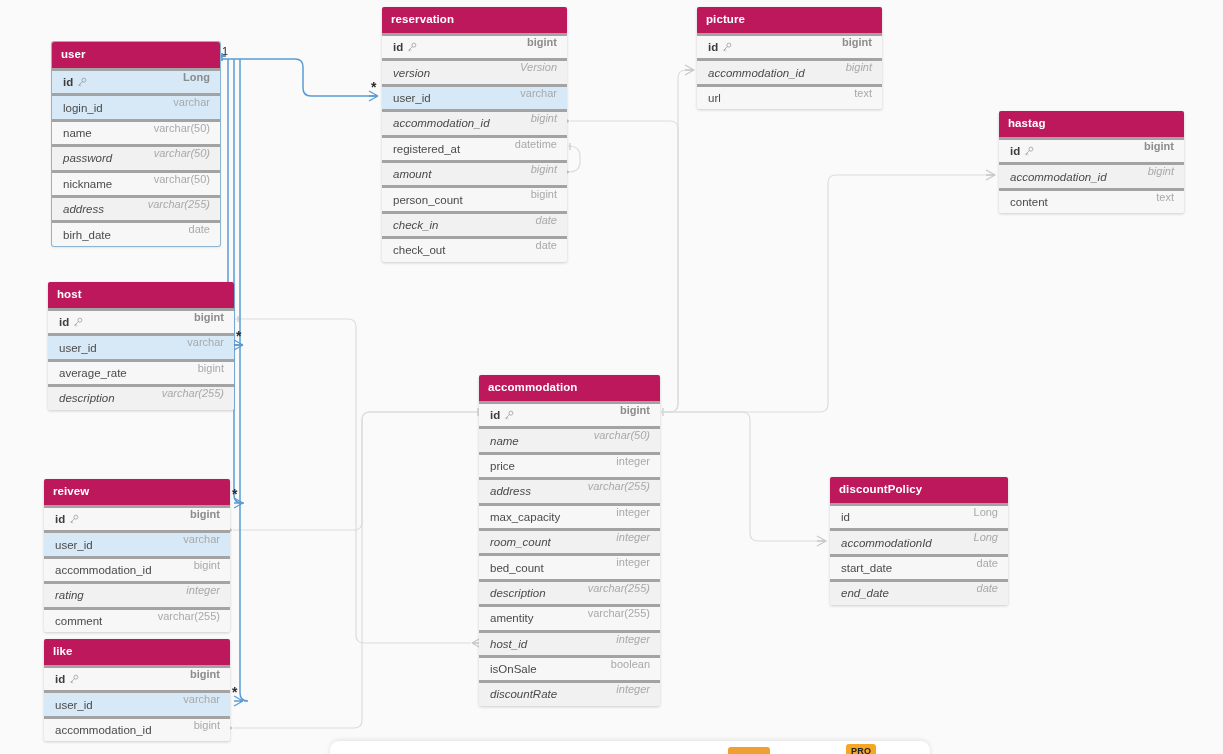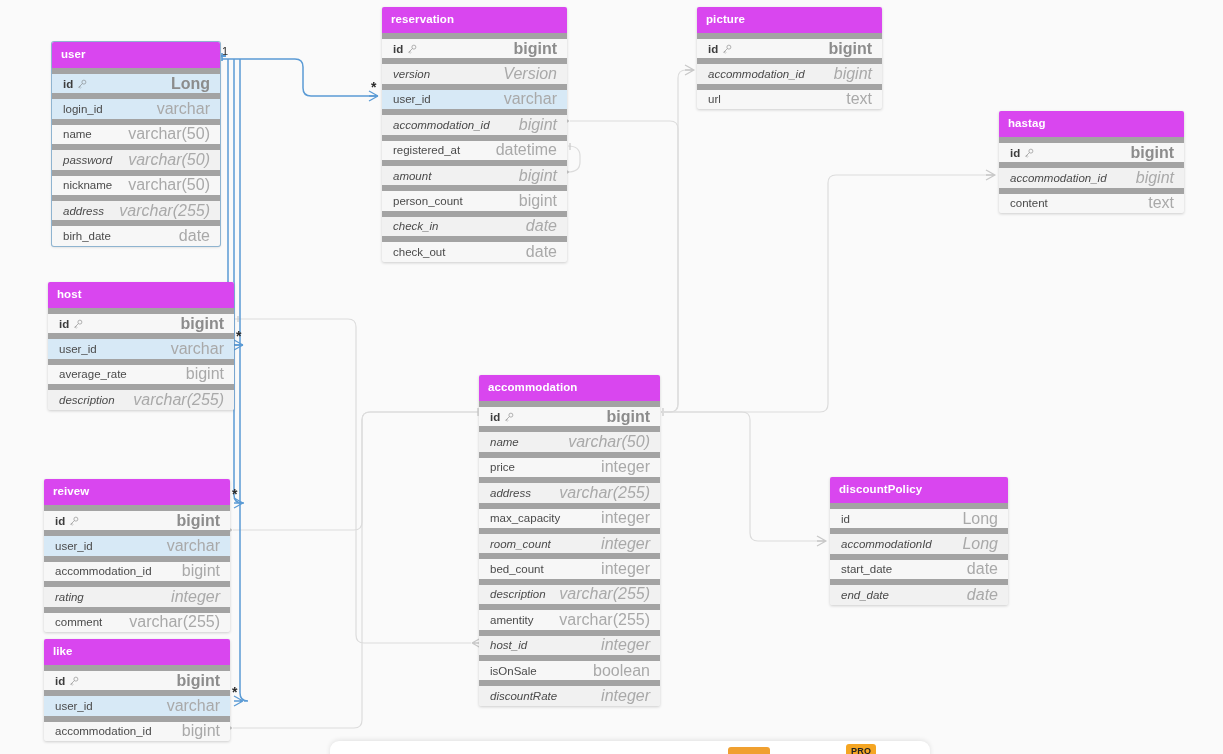--- a/index.html
+++ b/index.html
@@ -15,45 +15,44 @@
 
   .table{
     position:absolute;
     background:#f7f7f7;
     box-shadow:0 1px 3px rgba(0,0,0,.18);
     border-radius:2px;
     overflow:hidden;
   }
   .table.outlined{ box-shadow:0 0 0 1px #8fb4d0, 0 1px 3px rgba(0,0,0,.18);margin-top:20px; }
   .thead{
-    background:#d946ef;
+    background:#be185d;
     color:#ffffff;
     font-size:11.5px;
     font-weight:bold;
     padding:6px 9px 7px 9px;
     letter-spacing:.1px;
     line-height:13px;
   }
   .row{
     display:flex;
-    align-items:center;
     justify-content:space-between;
     height:25.4px;
     padding:0 10px 0 11px;
     box-sizing:border-box;
-    border-top:6px solid #a3a3a3;
+    border-top:3px solid #a3a3a3;
     font-size:11.5px;
     color:#4a4a4a;
     white-space:nowrap;
   }
   .row:first-of-type{border-top:none;}
   .row.alt{background:#f1f1f1;font-style:italic;}
   .row.hl{background:#d7e9f6;}
   .row .col{display:flex;align-items:center;gap:4px;}
-  .row .typ{color:#a9a9a9;font-size:16px;}
+  .row .typ{color:#a9a9a9;font-size:11px;}
   .row.pk .col{font-weight:bold;color:#3d3d3d;}
   .row.pk .typ{color:#8c8c8c;font-weight:bold;}
   .keyicon{display:inline-block;width:10px;height:10px;opacity:.62;line-height:0;}
   .keyicon svg{display:block;}
 
   .card-mult{
     position:absolute;
     font-size:11px;
     color:#2b2b2b;
     font-family:"Liberation Sans",sans-serif;

